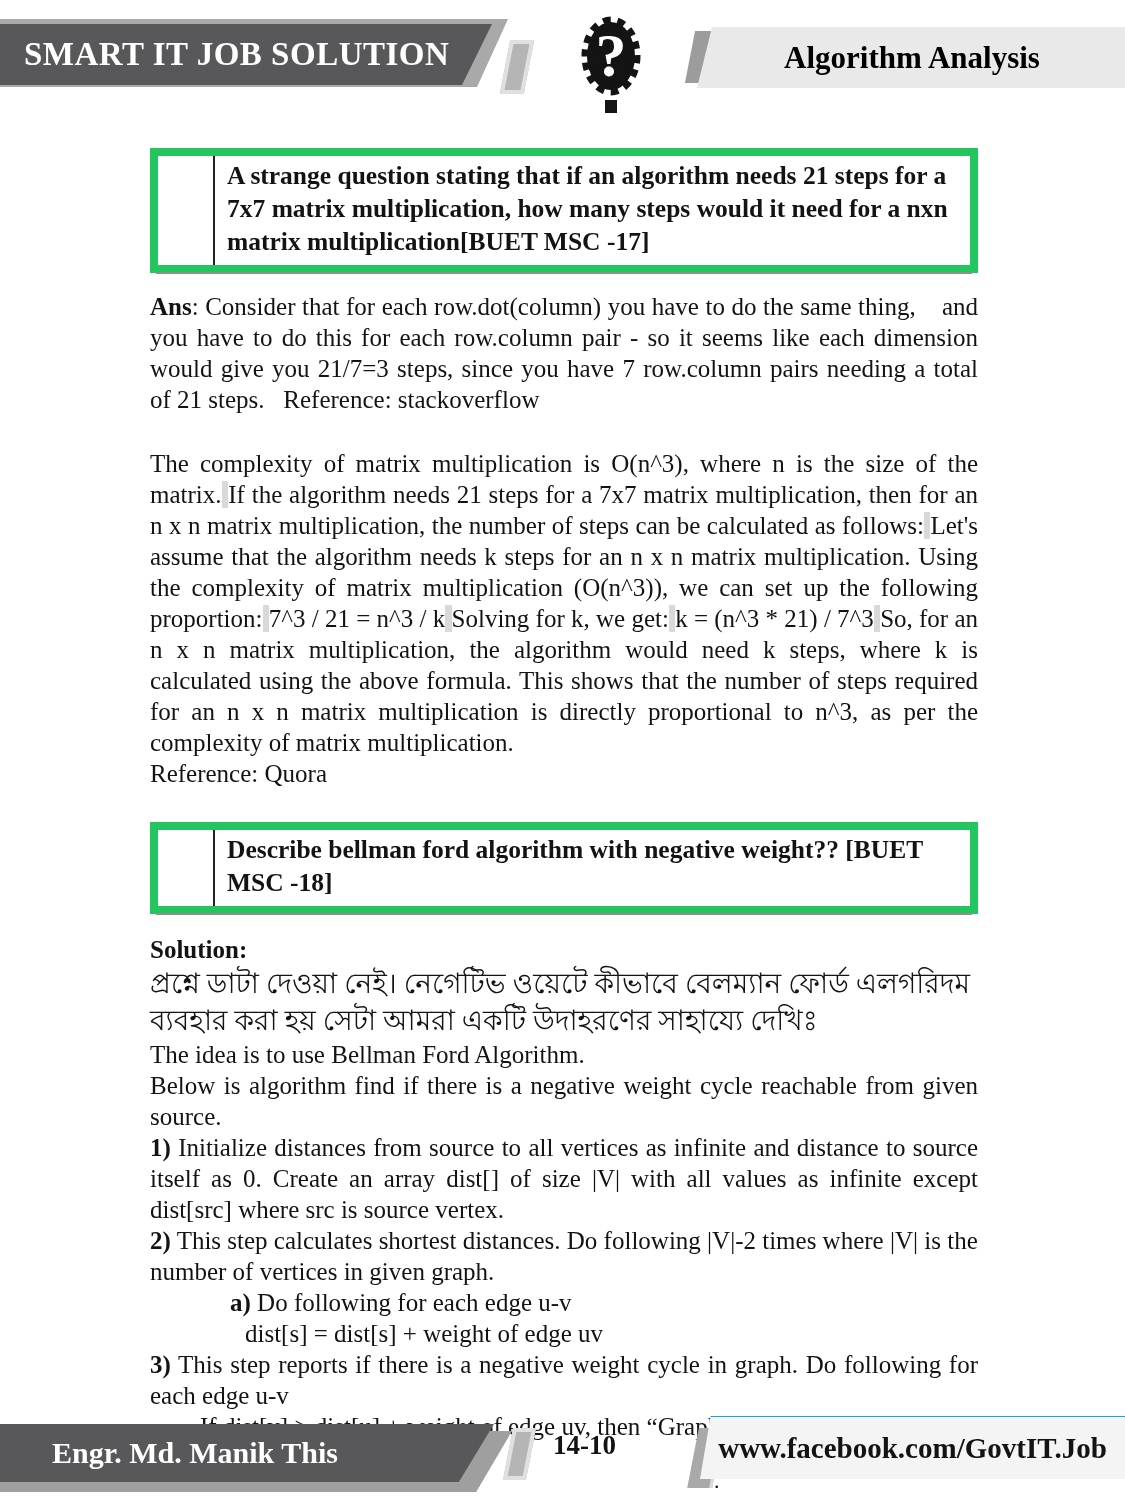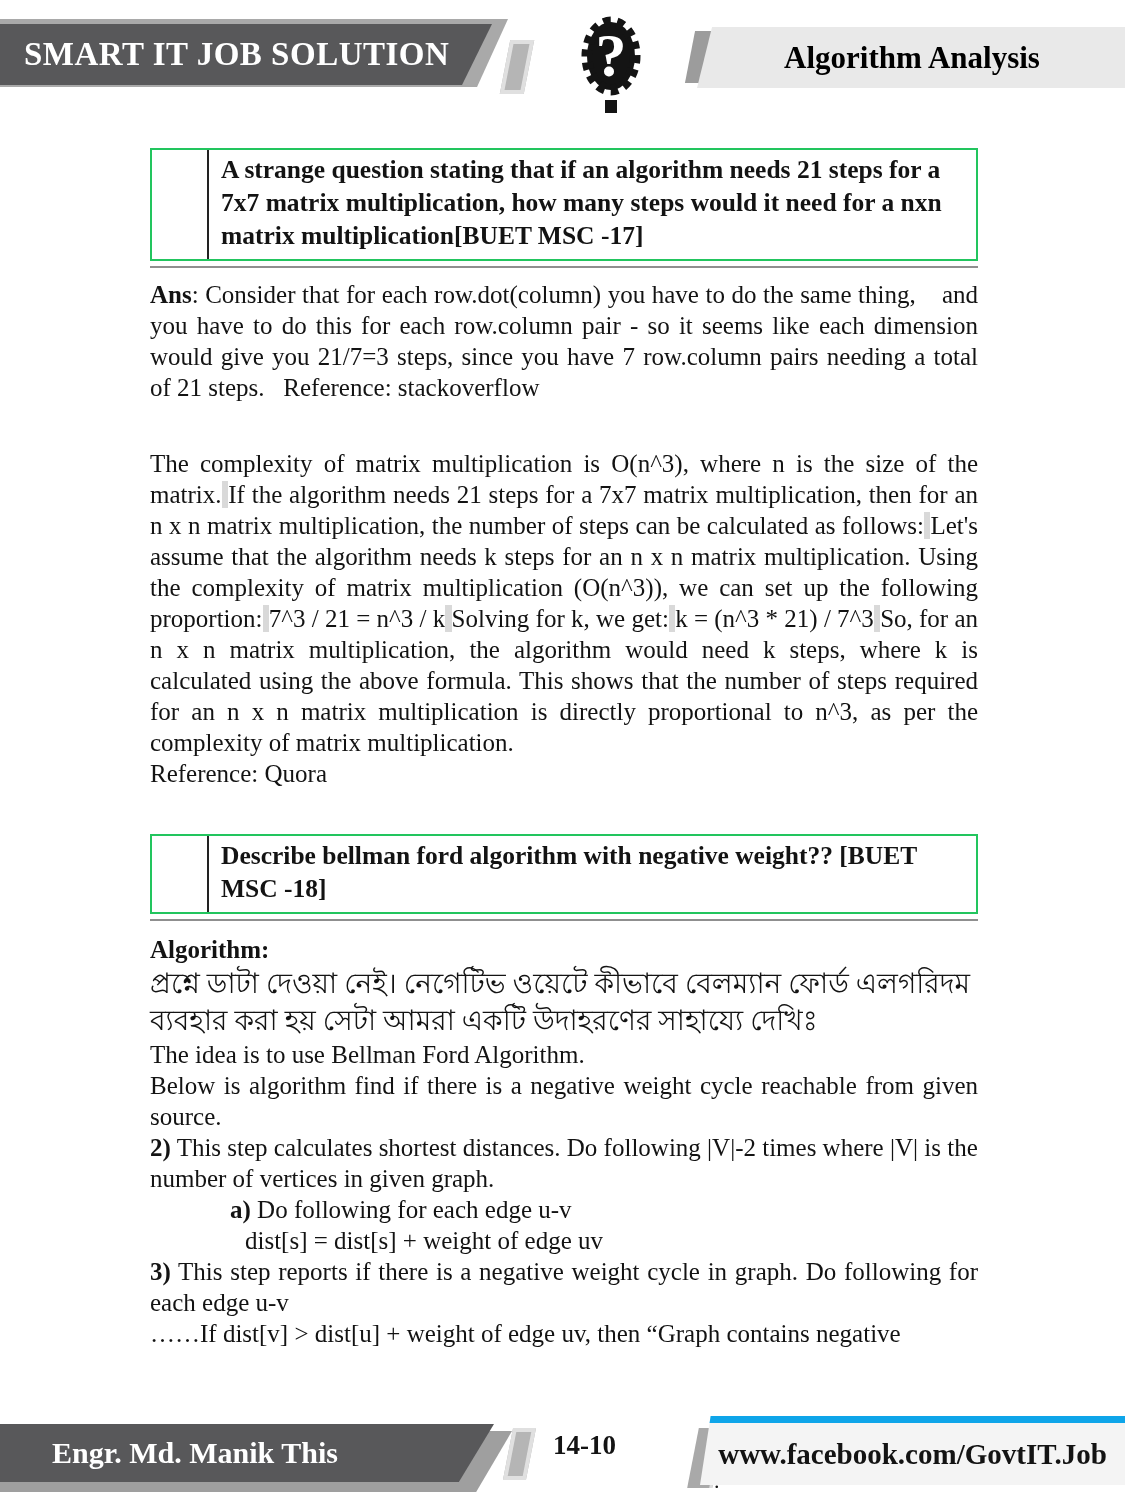--- a/index.html
+++ b/index.html
@@ -19,46 +19,46 @@
   .hdr-logo{position:absolute;left:578px;top:10px;width:66px;height:104px;}
   .hdr-right{position:absolute;left:697px;top:27px;width:430px;height:61px;
     background:#e9e9e9;clip-path:polygon(3.5% 0,100% 0,100% 100%,0 100%);
     box-shadow:6px 7px 0 -2px #d2d2d2;
     display:flex;align-items:center;justify-content:center;}
   .hdr-right span{color:#000000;font-weight:bold;font-size:31px;white-space:nowrap;}
   .hdr-bar-right{position:absolute;left:690px;top:31px;width:20px;height:52px;
     background:#9c9c9c;transform:skewX(-11deg);border-right:4px solid #d9d9d9;}
   
   .page-content{position:absolute;left:150px;top:148px;width:828px;font-size:25px;line-height:31px;}
-  .qbox{display:flex;border:2px solid #22c55e;position:relative;margin-bottom:18px;}
+  .qbox{display:flex;border:8px solid #22c55e;position:relative;margin-bottom:18px;}
   .qbox::after{content:"";position:absolute;left:-2px;right:-2px;bottom:-9px;border-top:2px solid #8f8f8f;}
   .qnum{width:55px;border-right:2px solid #222;flex:none;}
   .qtext{font-weight:bold;font-size:25.5px;line-height:33px;padding:3px 10px 7px 12px;}
   .para{text-align:justify;}
   .b{font-weight:bold;}
   .u{}
   .hl{background:#d9d9d9;white-space:pre;}
-  .mt33{margin-top:45px;}
+  .mt33{margin-top:33px;}
   .mt20{margin-top:20px;}
   .bengali{font-size:28px;line-height:37px;}
   .ind1{margin-left:80px;}
   .ind2{margin-left:95px;}
   
   .ftr-outline{position:absolute;left:0px;top:1431px;width:512px;height:61px;
     background:#9f9f9f;clip-path:polygon(0 0,100% 0,93% 100%,0 100%);}
   .ftr-dark{position:absolute;left:-8px;top:1424px;width:502px;height:58px;
     background:#58585a;clip-path:polygon(0 0,100% 0,93% 100%,0 100%);
     display:flex;align-items:center;padding-left:60px;box-sizing:border-box;}
   .ftr-dark span{color:#fff;font-weight:bold;font-size:30px;white-space:nowrap;}
   .ftr-bar{position:absolute;left:508px;top:1428px;width:15px;height:44px;
     background:#b5b5b5;border:4px solid #e0e0e0;transform:skewX(-11deg);}
   .ftr-page{position:absolute;left:553px;top:1430px;width:96px;text-align:left;
     font-weight:bold;font-size:27px;}
   .ftr-light{position:absolute;left:700px;top:1416px;width:425px;height:62px;
-    background:#f4f4f4;border-top:7px solid #0ea5e9;
+    background:#f4f4f4;border-top:1px solid #0ea5e9;
     clip-path:polygon(2.5% 0,100% 0,100% 100%,0 100%);
     box-shadow:0 6px 0 -2px #d4d4d4;
     display:flex;align-items:center;justify-content:center;}
   .ftr-light span{font-weight:bold;font-size:29px;white-space:nowrap;}
   .ftr-bar-right{position:absolute;left:693px;top:1428px;width:22px;height:60px;
     background:#a9a9a9;transform:skewX(-11deg);border-right:3px solid #dcdcdc;}
   .ftr-period{position:absolute;left:714px;top:1468px;font-size:22px;}
 </style>
 </head>
 <body>
@@ -92,24 +92,25 @@
   <div class="para"><span class="b">Ans</span><span>: Consider that for each row.dot(column) you have to do the same thing,&nbsp;&nbsp;&nbsp; and you have to do this for each row.column pair - so it seems like each dimension would give you 21/7=3 steps, since you have 7 row.column pairs needing a total of 21 steps.&nbsp;&nbsp; Reference: stackoverflow</span></div>
 
   <div class="para mt33"><span> The complexity of matrix multiplication is O(n^3), where n is the size of the matrix.</span><span class="hl"> </span><span>If the algorithm needs 21 steps for a 7x7 matrix multiplication, then for an n x n matrix multiplication, the number of steps can be calculated as follows:</span><span class="hl"> </span><span>Let's assume that the algorithm needs k steps for an n x n matrix multiplication. Using the complexity of matrix multiplication (O(n^3)), we can set up the following proportion:</span><span class="hl"> </span><span>7^3 / 21 = n^3 / k</span><span class="hl"> </span><span>Solving for k, we get:</span><span class="hl"> </span><span>k = (n^3 * 21) / 7^3</span><span class="hl"> </span><span>So, for an n x n matrix multiplication, the algorithm would need k steps, where k is calculated using the above formula. This shows that the number of steps required for an n x n matrix multiplication is directly proportional to n^3, as per the complexity of matrix multiplication.</span></div>
   <div>Reference: Quora</div>
 
   <div class="qbox mt33">
     <div class="qnum"></div>
     <div class="qtext">Describe bellman ford algorithm with negative weight?? [BUET MSC -18]</div>
   </div>
 
-  <div class="b mt20">Algorithm:</div>
+  <div class="b mt20">Solution:</div>
   <div class="bengali">প্রশ্নে ডাটা দেওয়া নেই। নেগেটিভ ওয়েটে কীভাবে বেলম্যান ফোর্ড এলগরিদম ব্যবহার করা হয় সেটা আমরা একটি উদাহরণের সাহায্যে দেখিঃ</div>
   <div><span>The idea is to use </span><span class="u">Bellman Ford Algorithm</span><span>.</span></div>
   <div class="para">Below is algorithm find if there is a negative weight cycle reachable from given source.</div>
+  <div class="para"><span class="b">1)</span><span> Initialize distances from source to all vertices as infinite and distance to source itself as 0. Create an array dist[] of size |V| with all values as infinite except dist[src] where src is source vertex.</span></div>
   <div><span class="b">2)</span><span> This step calculates shortest distances. Do following |V|-2 times where |V| is the number of vertices in given graph.</span></div>
   <div class="ind1"><span class="b">a)</span><span> Do following for each edge u-v</span></div>
   <div class="ind2">dist[s] = dist[s] + weight of edge uv</div>
   <div class="para"><span class="b">3)</span><span> This step reports if there is a negative weight cycle in graph. Do following for each edge u-v</span></div>
   <div>……If dist[v] &gt; dist[u] + weight of edge uv, then “Graph contains negative</div>
 
 </div>
 
 <div>
   <div class="ftr-outline"></div>

